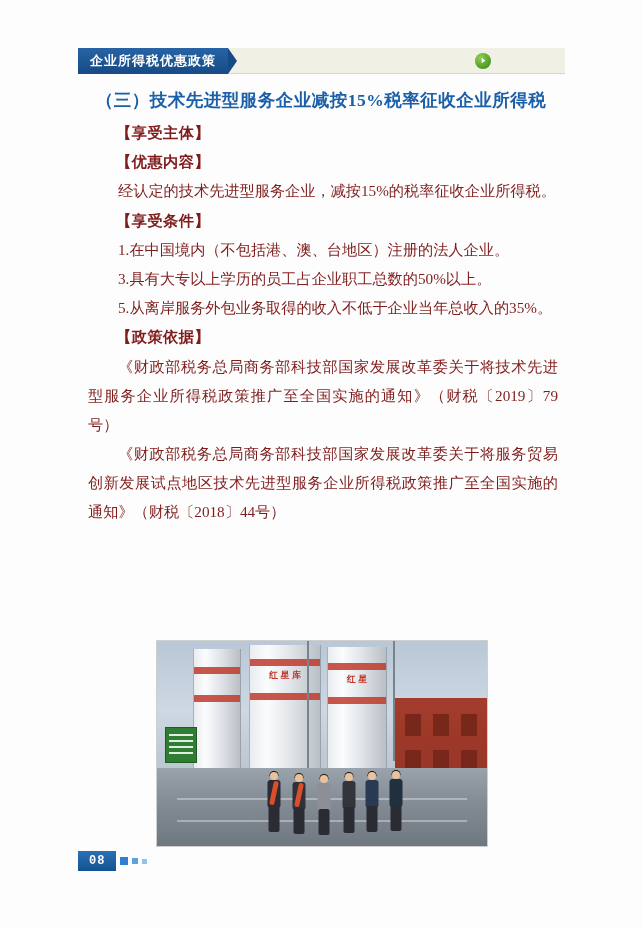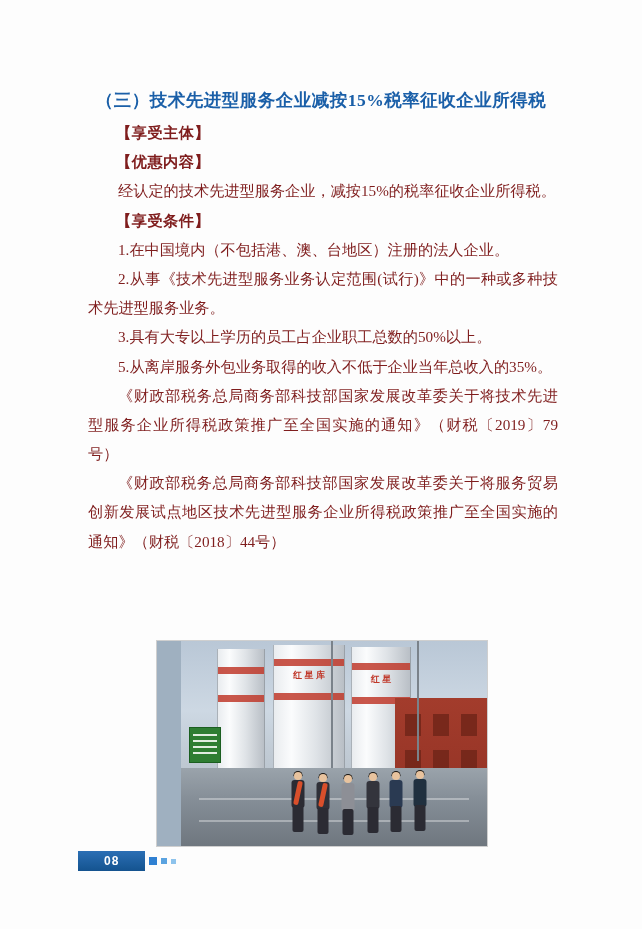--- a/index.html
+++ b/index.html
@@ -127,21 +127,20 @@
     height: 205px;
     border: 1px solid #cfcfcf;
     overflow: hidden;
     background: #9fb0c0;
   }
   .photo {
     position: absolute;
     inset: 0;
     background:
       linear-gradient(180deg, #b9c7d6 0%, #cdd8e3 34%, #c2ccd6 52%, #aab4bd 100%);
-    margin-left: 24px;
   }
   .tank {
     position: absolute;
     background: linear-gradient(90deg, #e9ecef 0%, #fbfcfd 25%, #dfe3e7 60%, #b9bfc6 100%);
     border-left: 1px solid #aab1b8;
     border-right: 1px solid #9aa1a8;
   }
   .tank .band {
     position: absolute;
     left: 0; right: 0;
@@ -254,54 +253,64 @@
     left: 78px;
     bottom: 58px;
     display: flex;
     align-items: center;
     gap: 4px;
   }
   .page-num {
     background: #1a5fa8;
     background: linear-gradient(180deg, #2b6fb5 0%, #14538f 100%);
     color: #fff;
-    font-family: Liberation Sans, sans-serif;
+    font-family: Liberation Mono, monospace;
     font-size: 12px;
     font-weight: bold;
-    padding: 3px 26px;
+    padding: 3px 11px;
     letter-spacing: 1px;
     text-align: right;
   }
   .sq {
     width: 8px; height: 8px;
     background: #2f80d2;
   }
   .sq.small { width: 6px; height: 6px; background:#5aa3e0; }
   .sq.tiny { width: 5px; height: 5px; background:#8dc3ec; }
 </style>
 </head>
 <body>
 
 <div class="page">
 
+  <div class="header">
+    <div class="header-tab">企业所得税优惠政策</div>
+    <div class="header-bar">
+      <div class="header-dot">
+        <svg width="9" height="9" viewBox="0 0 10 10" aria-hidden="true">
+          <path d="M3 2 L7 5 L3 8 Z" fill="#ffffff"></path>
+        </svg>
+      </div>
+    </div>
+  </div>
 
   <div class="sec-title">（三）技术先进型服务企业减按15%税率征收企业所得税</div>
 
   <div class="content">
     <div class="lbl">【享受主体】</div>
 
     <div class="lbl">【优惠内容】</div>
     <div class="para0">经认定的技术先进型服务企业，减按15%的税率征收企业所得税。</div>
 
     <div class="lbl">【享受条件】</div>
     <div class="para0">1.在中国境内（不包括港、澳、台地区）注册的法人企业。</div>
-    <div class="para-just">2.从事《技术先进型服务业务认定范围(试行)》中的一种或多种技术先进型服务业务。</div>
     <div class="para0">3.具有大专以上学历的员工占企业职工总数的50%以上。</div>
     <div class="para0">5.从离岸服务外包业务取得的收入不低于企业当年总收入的35%。</div>
 
+    <div class="lbl">【政策依据】</div>
     <div class="para-just">《财政部税务总局商务部科技部国家发展改革委关于将技术先进型服务企业所得税政策推广至全国实施的通知》（财税〔2019〕79号）</div>
     <div class="para-just">《财政部税务总局商务部科技部国家发展改革委关于将服务贸易创新发展试点地区技术先进型服务企业所得税政策推广至全国实施的通知》（财税〔2018〕44号）</div>
   </div>
 
   <div class="photo-wrap">
     <div class="photo">
 
       <div class="tank" style="left:36px; top:8px; width:46px; height:132px;">
         <div class="band" style="top:18px;"></div>
         <div class="band" style="top:46px;"></div>

